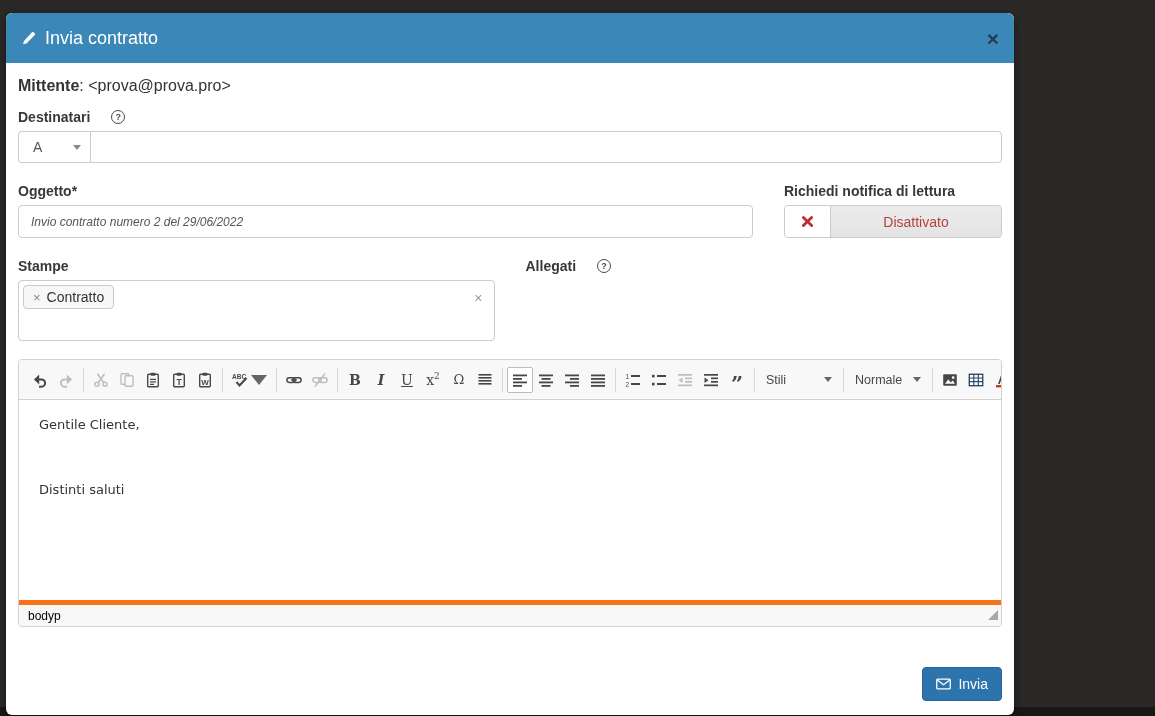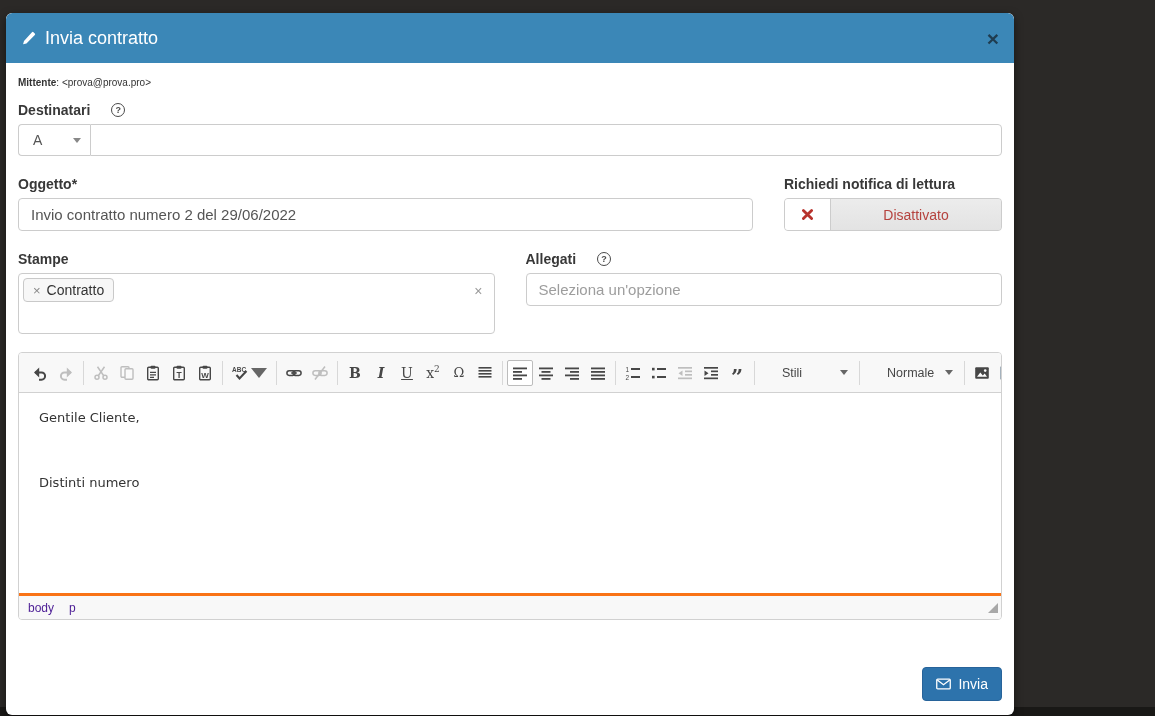--- a/index.html
+++ b/index.html
@@ -21,21 +21,21 @@
     display:flex; align-items:center; padding:0 15px; border-radius:6px 6px 0 0;
   }
   .modal-title { font-size:18px; font-weight:400; display:flex; align-items:center; gap:9px; }
   .modal-title svg { width:15px; height:15px; }
   .close-btn {
     margin-left:auto; background:none; border:none; cursor:pointer;
     font-size:21px; font-weight:bold; color:#16242e; opacity:.75; line-height:1;
   }
   .modal-body { padding:14px 12px 0 12px; flex:1; }
 
-  .sender-line { font-size:10px; color:#333; margin-bottom:14px; }
+  .sender-line { font-size:16px; color:#333; margin-bottom:14px; }
   .sender-line b { font-weight:700; }
 
   .field-label {
     font-size:14px; font-weight:700; color:#383838; margin-bottom:6px;
     display:flex; align-items:center; gap:21px;
   }
   .help-icon {
     display:inline-flex; align-items:center; justify-content:center;
     width:14px; height:14px; border:1.4px solid #4a4a4a; border-radius:50%;
     font-size:9px; font-weight:700; color:#4a4a4a; cursor:pointer;
@@ -52,22 +52,23 @@
     flex:1; border:1px solid #ccc; border-radius:0 4px 4px 0;
     font-size:14px; padding:0 12px; color:#555; outline:none;
     font-family:"Liberation Sans", sans-serif;
   }
 
   .row2 { display:flex; gap:31px; margin-bottom:20px; }
   .col-subject { width:735px; }
   .col-notify { flex:1; }
   .text-input {
     width:100%; height:33px; border:1px solid #ccc; border-radius:4px;
-    font-size:15px; color:#555; padding:0 12px; outline:none;
+    font-size:12px; color:#555; padding:0 12px; outline:none;
     font-family:"Liberation Sans", sans-serif;
+    font-style:italic;
   }
   .text-input::placeholder { color:#9d9d9d; }
 
   .switch {
     height:33px; border:1px solid #ccc; border-radius:4px; display:flex;
     overflow:hidden; cursor:pointer; background:#e5e5e5;
   }
   .switch-handle {
     width:46px; flex:0 0 46px; background:#fff; border-right:1px solid #ccc;
     display:flex; align-items:center; justify-content:center;
@@ -108,34 +109,34 @@
   .tb.dis { opacity:.32; cursor:default; }
   .tb.on { background:#fff; border-color:#bcbcbc; }
   .tb.wide { width:auto; padding:0 4px; gap:3px; }
   .tsep { width:1px; height:24px; background:#d8d8d8; margin:0 4px; flex:0 0 1px; }
   .tt { font-family:"DejaVu Serif", serif; font-size:14px; line-height:1; color:#474747; }
   .tt sup { font-size:9px; }
   .combo {
     display:flex; align-items:center; height:24px; padding:0 7px; cursor:pointer;
     color:#474747; font-size:12.5px; flex:0 0 auto;
   }
-  .combo .combo-label { width:58px;margin-left:16px; }
+  .combo .combo-label { width:58px; }
   .caret { width:8px; height:5px; display:inline-block; }
   .quote-glyph { font-family:"DejaVu Serif", serif; font-size:21px; font-weight:700; line-height:10px; color:#474747; padding-top:8px; }
 
   .ck-content {
     height:200px; background:#fff; padding:16px 20px; font-family:"DejaVu Sans", sans-serif;
     font-size:13px; color:#333; outline:none; overflow:auto; cursor:text;
   }
   .ck-content p { margin:0 0 16px; min-height:16px; line-height:17px; }
 
   .path-bar {
-    height:26px; background:#f8f8f8; border-top:3px solid #f97316;
-    display:flex; align-items:center; gap:15px; padding:0 9px;
-    font-size:12px; color:#4c1d95; position:relative;
+    height:26px; background:#f8f8f8; border-top:5px solid #f97316;
+    display:flex; align-items:center; padding:0 9px;
+    font-size:12px; color:#000000; position:relative;
   }
   .path-item { cursor:pointer; }
   .resize-handle { position:absolute; right:3px; bottom:3px; cursor:se-resize; }
 
   .modal-footer { padding:16px 12px 14px; display:flex; justify-content:flex-end; }
   .send-btn {
     background:#2d73ac; border:1px solid #27639a; border-radius:4px; color:#fff;
     height:34px; padding:0 13px; font-size:14px; display:flex; align-items:center;
     gap:7px; cursor:pointer; font-family:"Liberation Sans", sans-serif;margin-left:38px;
   }
@@ -207,21 +208,20 @@
             <span>Contratto</span>
           </span>
           <span class="ms-clear">×</span>
         </div>
       </div>
       <div>
         <div class="field-label">
           <span>Allegati</span>
           <span class="help-icon">?</span>
         </div>
-        <input class="text-input" placeholder="Seleziona un'opzione" style="">
       </div>
     </div>
 
 
     <div class="editor">
       <div class="toolbar">
 
         <span class="tb">
             <svg viewBox="0 0 16 16">
               <path d="M3 7.5 H9.5 a3.6 3.6 0 0 1 0 7.2 H7" fill="none" stroke="#474747" stroke-width="2"></path>
@@ -457,21 +457,21 @@
             </svg>
           <svg class="caret" viewBox="0 0 8 5">
               <path d="M0 0h8L4 5z" fill="#666"></path>
             </svg>
         </span>
       </div>
 
       <div class="ck-content">
         <p>Gentile Cliente,</p>
         <p></p>
-        <p>Distinti numero</p>
+        <p>Distinti saluti</p>
       </div>
 
       <div class="path-bar">
         <span class="path-item">body</span>
         <span class="path-item">p</span>
         <span class="resize-handle">
           <svg width="10" height="10" viewBox="0 0 10 10">
               <path d="M10 0 V10 H0 z" fill="#a8a8a8"></path>
             </svg>
         </span>

